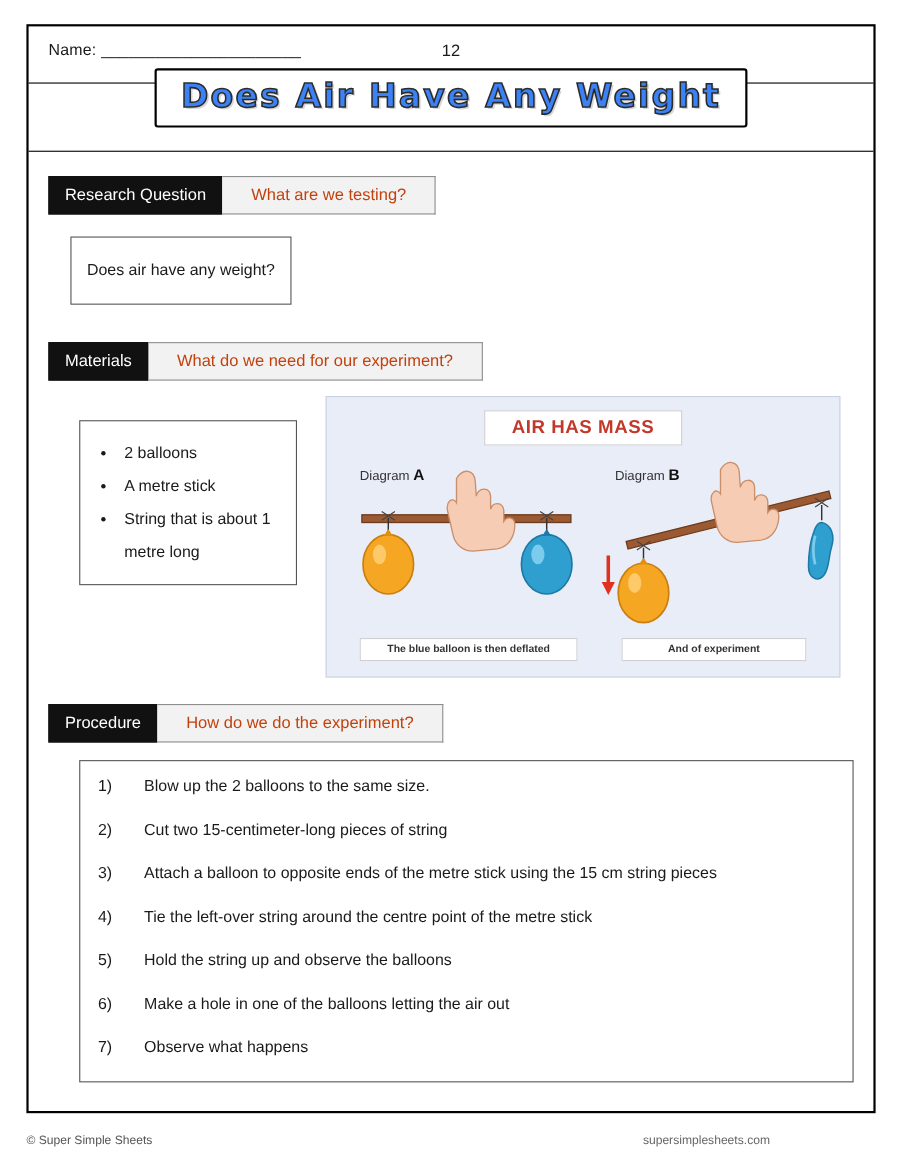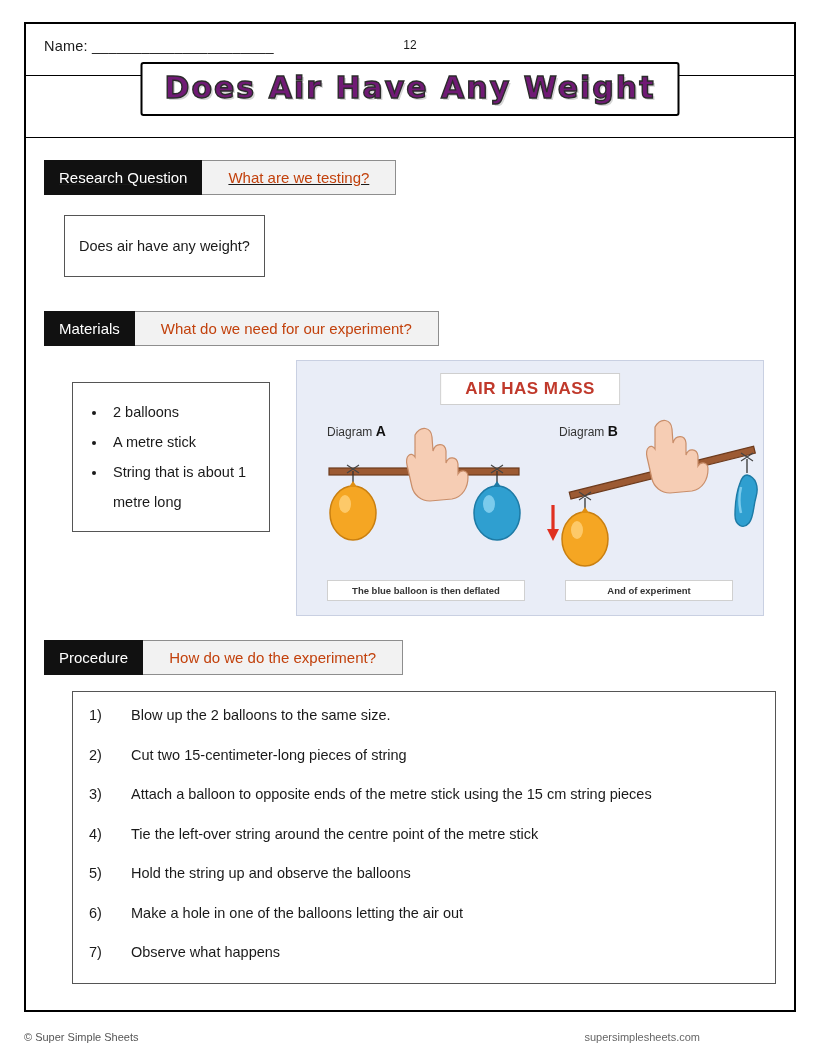--- a/index.html
+++ b/index.html
@@ -42,21 +42,21 @@
     left: 18px;
     top: 14px;
     font-size: 14.5px;
     letter-spacing: .2px;
   }
   .page-number {
     position: absolute;
     left: 50%;
     transform: translateX(-50%);
     top: 14px;
-    font-size: 12px;
+    font-size: 15px;
   }
   .curriculum-box {
     position: absolute;
     right: 0;
     top: 0;
     width: 178px;
     height: 46px;
     background: #e9e9e9;
     border-left: 1px solid #bdbdbd;
     border-bottom: 1px solid #bdbdbd;
@@ -87,21 +87,21 @@
     border: 2px solid #000;
     border-radius: 3px;
     padding: 6px 22px 9px 22px;
     white-space: nowrap;
   }
   .title-text {
     font-family: "DejaVu Sans", sans-serif;
     font-size: 30px;
     font-weight: bold;
     letter-spacing: 2px;
-    color: #701a75;
+    color: #3b82f6;
     -webkit-text-stroke: 1.4px #2b2b2b;
     text-shadow: 2px 2px 0 #d6d6d6;
   }
 
   
   .section-head {
     display: flex;
     align-items: stretch;
     margin: 0;
   }
@@ -120,21 +120,21 @@
     border: 1px solid #8e8e8e;
     border-left: none;
     font-size: 15px;
     padding: 8px 26px;
     box-sizing: border-box;
     display: flex;
     align-items: center;
     color: #c2410c;
   }
 
-  .rq-wrap { margin: 22px 0 0 18px; text-decoration: underline; }
+  .rq-wrap { margin: 22px 0 0 18px; }
   .answer-box {
     display: inline-block;
     margin: 20px 0 0 20px;
     border: 1px solid #555;
     padding: 22px 14px;
     font-size: 14.5px;
   }
 
   .materials-wrap { margin: 34px 0 0 18px; }
 

